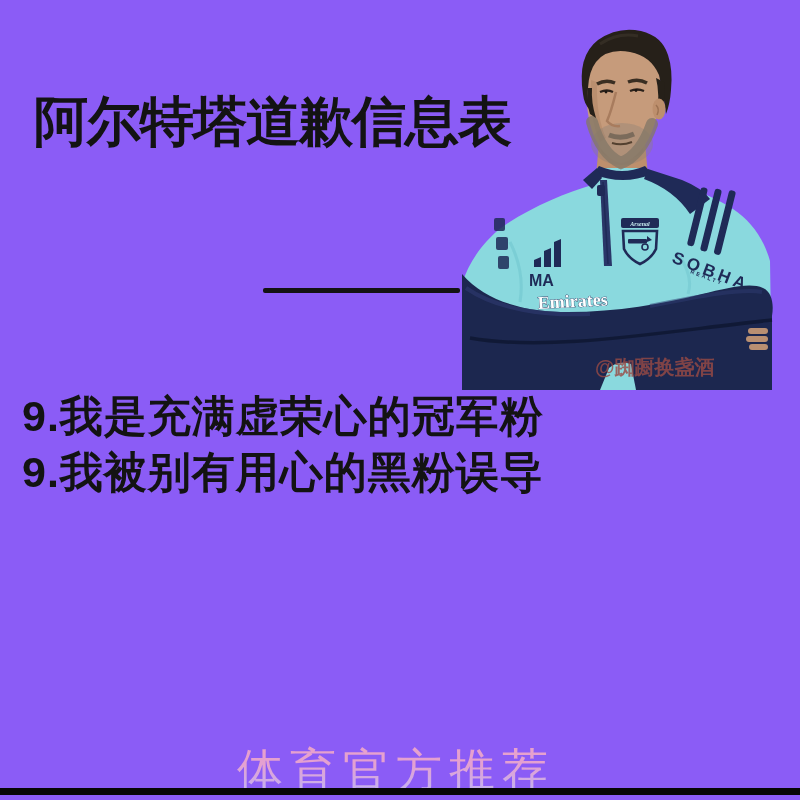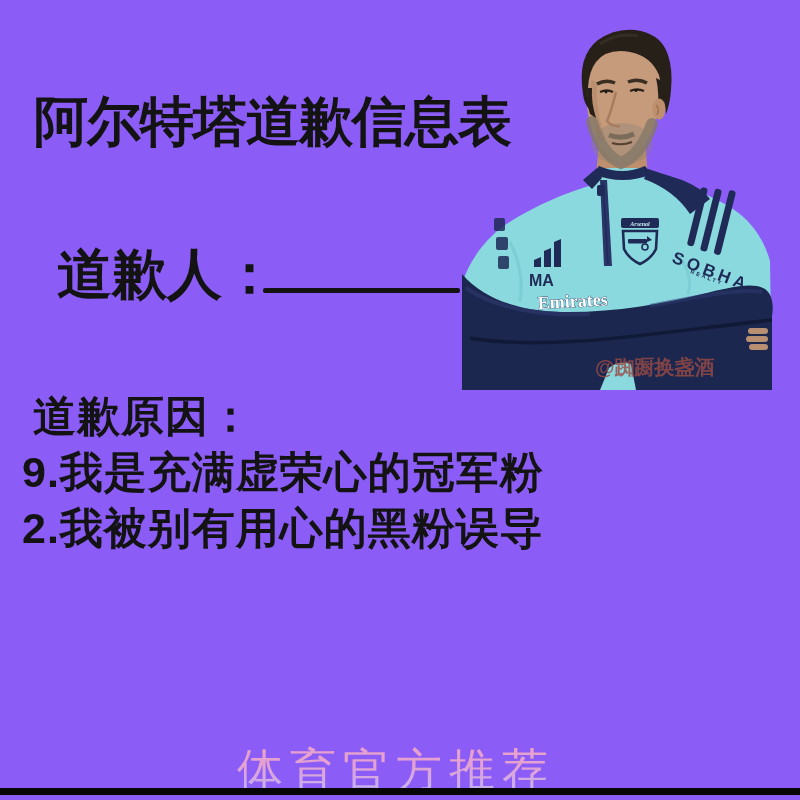--- a/index.html
+++ b/index.html
@@ -31,21 +31,20 @@
   .realty{font:600 5.5px "Liberation Sans",sans-serif;fill:#1f2a57;letter-spacing:2.2px;}
   .credit{font:700 20px "Liberation Sans",sans-serif;fill:#9a4a45;opacity:0.8;}
 </style>
 </head>
 <body>
 
 <div class="canvas">
 
   <div class="abs title">阿尔特塔道歉信息表</div>
 
-  <div class="abs apologizer-label">道歉人：</div>
   <div class="blank-underline"></div>
 
   <svg class="figure" viewBox="0 0 330 368" xmlns="http://www.w3.org/2000/svg">
 
     <path d="M150,108 L194,108 L199,166 Q172,176 145,166 Z" fill="#bd8f6d"></path>
     <ellipse cx="172" cy="128" rx="21" ry="9" fill="#9d7253" opacity="0.5"></ellipse>
 
     <path d="M12,262 C20,236 38,214 58,201 C84,184 118,170 142,163 L147,146 L194,146 L206,158 C236,164 262,173 283,187 C301,199 314,217 320,239 L322,368 L12,368 Z" fill="#8ad9de"></path>
     <path d="M60,220 Q75,250 70,280" stroke="#6cc3cb" fill="none" stroke-width="3" opacity="0.5"></path>
     <path d="M228,232 Q244,254 238,272" stroke="#6cc3cb" fill="none" stroke-width="3" opacity="0.45"></path>
@@ -123,23 +122,22 @@
     <circle cx="186" cy="68.5" r="1.4" fill="#1d1712"></circle>
     <path d="M133,72 Q127,34 148,18 Q168,4 191,9 Q212,14 218,33 Q223,48 221,68 Q220,82 216,92 Q214,72 209,53 Q201,34 180,30 Q157,26 146,40 Q139,49 138,66 Q137,78 140,88 Q134,82 133,72 Z" fill="#262019"></path>
     <path d="M150,22 Q168,10 188,14" stroke="#3b332a" stroke-width="3" fill="none" opacity="0.7"></path>
     <path d="M214,60 Q216,76 213,90 L207,94 Q210,72 206,56 Z" fill="#262019"></path>
     <path d="M138,66 Q136,80 140,92 L146,96 Q141,80 142,66 Z" fill="#262019"></path>
     <ellipse cx="209" cy="87" rx="6.5" ry="10.5" fill="#bd8f6d"></ellipse>
     <path d="M206,83 Q210,87 207,93" stroke="#9d7253" stroke-width="1.5" fill="none"></path>
   </svg>
 
   <div class="abs reasons">
-    <div class="heading">道歉原因：</div>
     <div>9.我是充满虚荣心的冠军粉</div>
-    <div>2.我被别有用心的黑粉误导</div>
+    <div>9.我被别有用心的黑粉误导</div>
   </div>
 
 
   <div class="abs brand-watermark">体育官方推荐</div>
 
   <div class="bottom-bar"></div>
 
 </div>
 
 </body></html>

